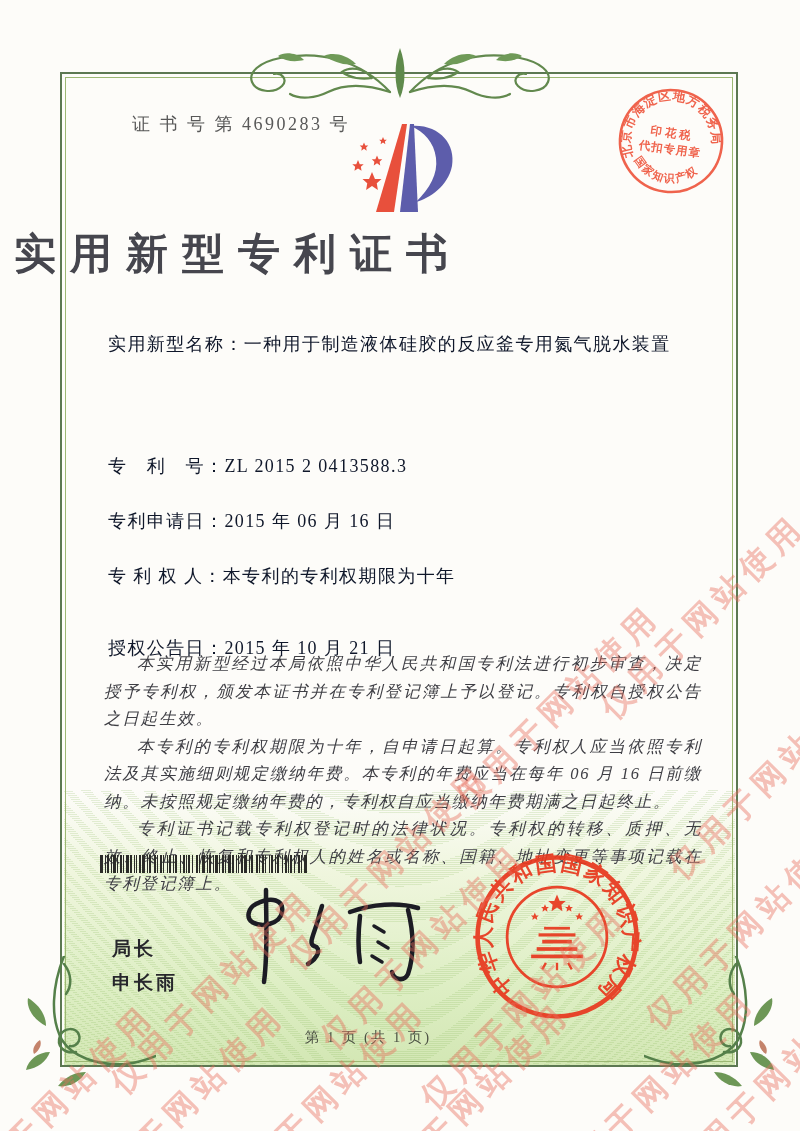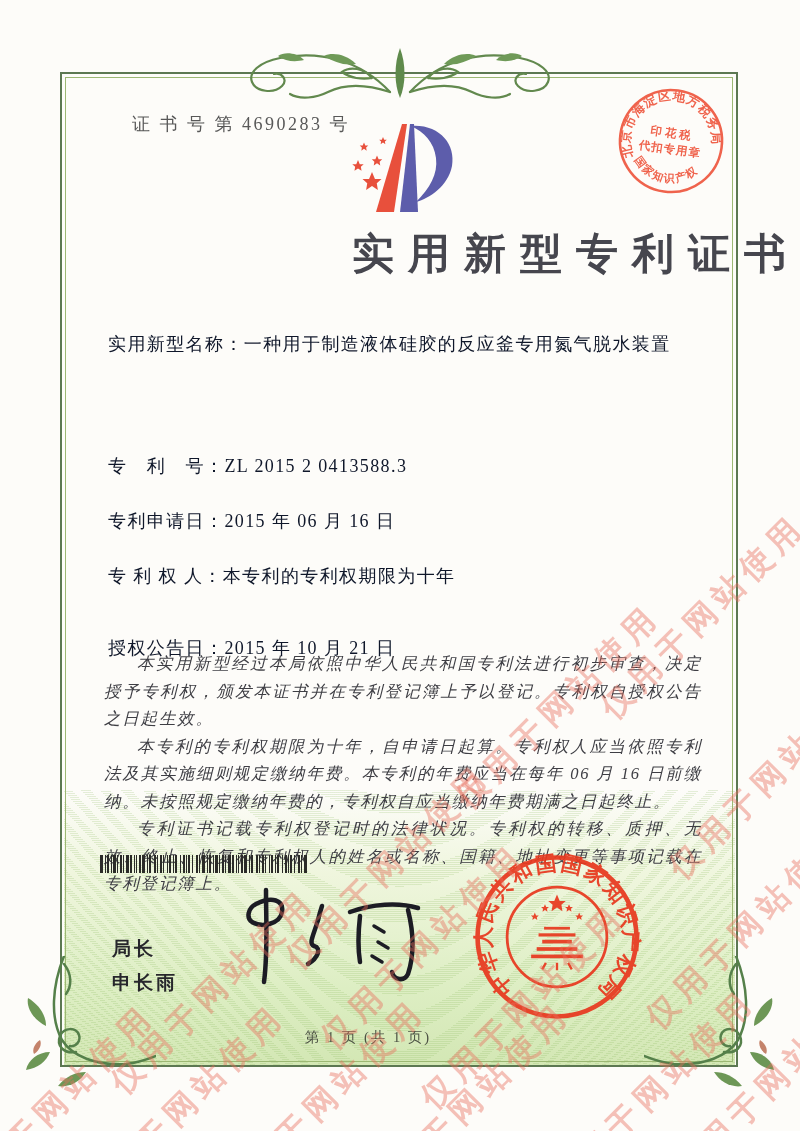--- a/index.html
+++ b/index.html
@@ -27,21 +27,21 @@
     border:1px solid #9cb873;}
 
   .orn{position:absolute;z-index:3;}
 
   .cert-no{position:absolute;left:100px;top:112px;font-size:18px;color:#585858;
     letter-spacing:2.5px;z-index:10;margin-left:32px;}
 
   .logo{position:absolute;left:332px;top:116px;z-index:10;}
   .tax-stamp{position:absolute;left:616px;top:86px;transform:rotate(8deg);z-index:11;opacity:.88;}
 
-  .title{position:absolute;left:0;top:226px;width:800px;text-align:right;
+  .title{position:absolute;left:0;top:226px;width:800px;text-align:left;
     font-size:42px;font-weight:600;letter-spacing:14px;text-indent:14px;
     color:#46464e;z-index:10;}
 
   .field{position:absolute;left:108px;font-size:18px;color:#0f172a;
     letter-spacing:1.4px;z-index:10;white-space:nowrap;}
   .f0{top:332px}.f1{top:398px}.f2{top:454px}.f3{top:509px}.f4{top:564px}.f5{top:636px}
 
   .paras{position:absolute;left:104px;top:650px;width:598px;z-index:10;
     font-size:16.5px;line-height:27.5px;color:#3e3e44;text-align:justify;
     letter-spacing:1.8px;}

